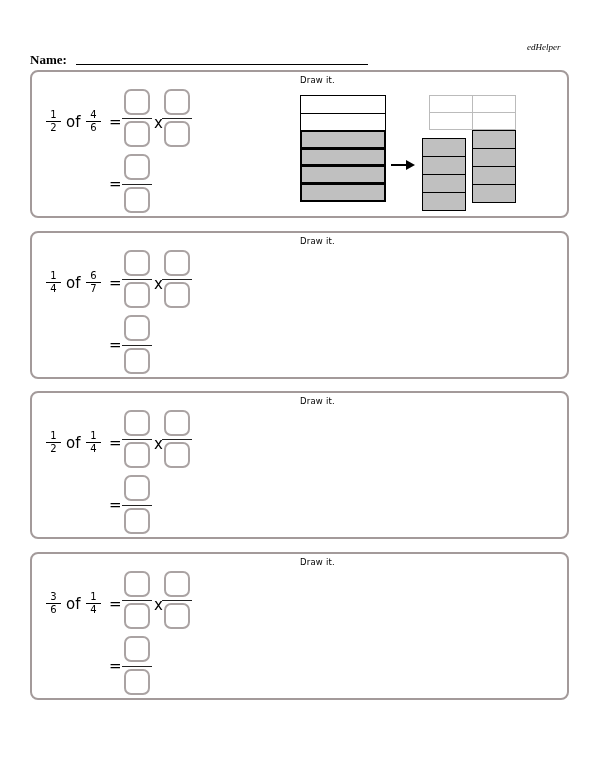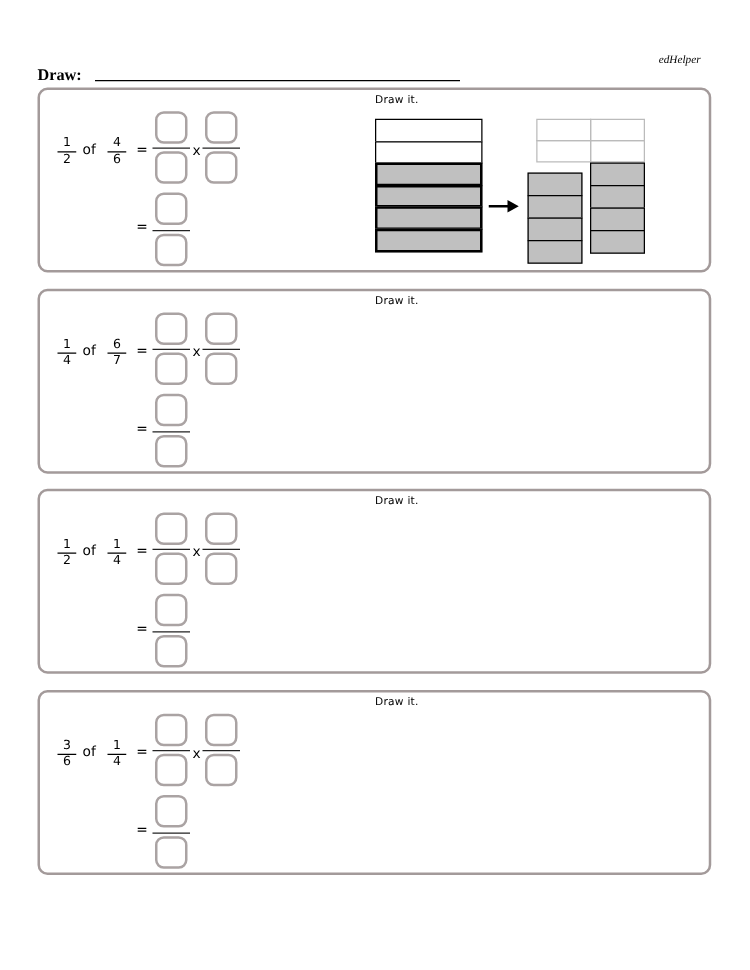--- a/index.html
+++ b/index.html
@@ -4,31 +4,31 @@
 <style>
   html, body { margin:0; padding:0; }
   body { width:600px; height:776px; background:#ffffff; position:relative; overflow:hidden; font-family:"DejaVu Sans", sans-serif; color:#000; }
   .brand { position:absolute; left:527px; top:42px; font-family:"Liberation Serif", serif; font-size:9px;font-style:italic; }
   .name-row { position:absolute; left:30px; top:52px; font-family:"Liberation Serif", serif; font-weight:bold; font-size:13px; }
   .name-line { position:absolute; left:76px; top:64px; width:292px; border-top:1px solid #000; }
   .panel { position:absolute; left:30px; width:539px; height:148px; border:2px solid #a39a9a; border-radius:8px; box-sizing:border-box; }
   .draw-label { position:absolute; left:268px; top:3px; font-size:8.5px; letter-spacing:0.2px; }
   .frac { position:absolute; display:flex; flex-direction:column; align-items:center; font-size:10px; line-height:10px; }
   .frac .bar { border-top:1px solid #000; width:15px; margin:1px 0; }
-  .txt { position:absolute; font-size:11px; }
+  .txt { position:absolute; font-size:15px; }
   .ansbox { position:absolute; width:26px; height:26px; border:2px solid #aaa3a3; border-radius:7px; box-sizing:border-box; }
   .ansbar { position:absolute; border-top:1.5px solid #222; width:30px; }
   .diagram { position:absolute; }
   .cell { position:absolute; box-sizing:border-box; }
 </style>
 </head>
 <body>
 
 <div class="brand">edHelper</div>
-<div class="name-row">Draw:</div>
+<div class="name-row">Name:</div>
 <div class="name-line"></div>
 
 <div id="panels">
     <div class="panel" style="top: 70px;">
     <div class="frac" style="left:14px; top:38px;">
       <span>1</span>
       <span class="bar"></span>
       <span>2</span>
     </div>
     <span class="txt" style="left:34px; top:41px;">of</span>

